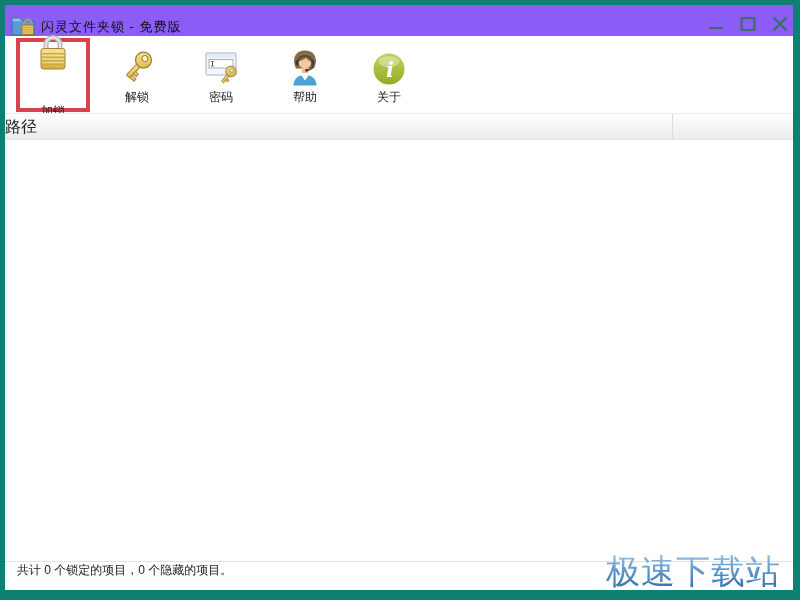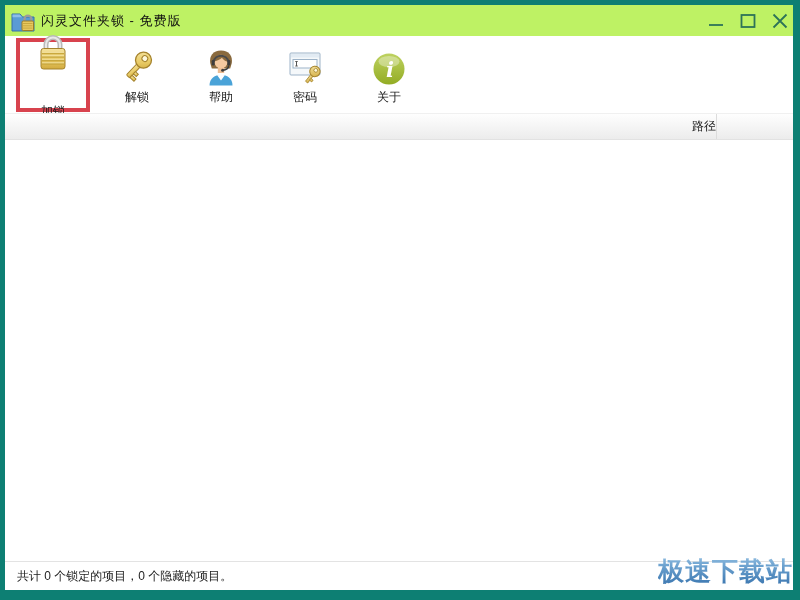--- a/index.html
+++ b/index.html
@@ -1,49 +1,49 @@
 <!DOCTYPE html>
 <html><head>
 <meta charset="utf-8">
 <style>
   html,body{margin:0;padding:0;width:800px;height:600px;overflow:hidden;
     font-family:"Liberation Sans","DejaVu Sans",sans-serif;}
   .window{position:relative;width:800px;height:600px;box-sizing:border-box;
     border:solid #0d7f73;border-width:5px 7px 10px 5px;background:#fff;
     display:flex;flex-direction:column;box-shadow:inset 0 0 0 1px #eef6f4;}
   
-  .titlebar{height:31px;flex:0 0 31px;display:flex;align-items:center;
-    padding:0 0 0 6px;background:#bef264;}
+  .titlebar{height:31px;flex:0 0 31px;display:flex;align-items:flex-end;
+    padding:0 0 0 6px;background:#8b5cf6;}
   .app-icon{width:24px;height:22px;margin-right:6px;flex:0 0 auto;}
   .title{font-size:13px;color:#111;letter-spacing:1px;}
   .controls{margin-left:auto;display:flex;align-items:center;gap:6px;}
   .ctrl{width:26px;height:24px;display:flex;align-items:center;justify-content:center;cursor:default;}
   
   .toolbar{height:77px;flex:0 0 77px;display:flex;align-items:center;
     gap:10px;padding-left:11px;background:#fff;}
   .tool-btn{box-sizing:border-box;width:74px;height:74px;border:4px solid transparent;
     display:flex;flex-direction:column;align-items:center;justify-content:center;gap:3px;}
   .tool-btn.highlighted{border-color:#d8434e;gap:32px;}
   .tool-icon{height:42px;display:flex;align-items:flex-end;justify-content:center;}
   .tool-label{font-size:12px;color:#1c1c1c;line-height:14px;}
   
   .list-header{flex:0 0 25px;height:25px;display:flex;
     background:linear-gradient(180deg,#fefefe 0%,#ececec 100%);
     border-top:1px solid #f0f0f0;border-bottom:1px solid #e2e2e2;}
-  .col{font-size:12px;color:#222;line-height:25px;text-align:right;padding-left:44px;}
+  .col{font-size:16px;color:#222;line-height:25px;text-align:left;}
   .col-path{width:667px;border-right:1px solid #dcdcdc;}
   .col-extra{flex:1;}
   
   .list-body{flex:1;background:#fff;}
   
-  .statusbar{flex:0 0 28px;height:28px;display:flex;align-items:center;
+  .statusbar{flex:0 0 28px;height:28px;display:flex;align-items:flex-start;
     border-top:1px solid #e3e3e3;background:#fff;padding-left:12px;}
   .status-text{font-size:12px;color:#222;}
   
-  .watermark{position:absolute;right:0;bottom:0;font-size:26px;font-weight:bold;
+  .watermark{position:absolute;right:12px;bottom:0;font-size:34px;font-weight:normal;
     color:#4e8ec5;line-height:38px;letter-spacing:1px;white-space:nowrap;}
   @supports (-webkit-background-clip: text) {
     .watermark{background:linear-gradient(180deg,#a2cae8 0%,#6ea3d0 35%,#2f6ca8 100%);
       -webkit-background-clip:text;background-clip:text;-webkit-text-fill-color:transparent;}
   }
 </style>
 </head>
 <body>
 
 <div class="window">
@@ -118,63 +118,63 @@
             <circle cx="18" cy="8.5" r="2.9" fill="#fdf8dd" stroke="#a5832c" stroke-width="1"></circle>
           </g>
         </svg>
       </span>
       <span class="tool-label">解锁</span>
     </div>
 
 
     <div class="tool-btn">
       <span class="tool-icon">
+        <svg width="36" height="38" viewBox="0 0 36 38">
+          <defs>
+            <linearGradient id="goldC" x1="0" y1="0" x2="1" y2="1">
+              <stop offset="0" stop-color="#f6e6a6"></stop>
+                <stop offset="1" stop-color="#d2ab3f"></stop>
+            </linearGradient>
+          </defs>
+          <rect x="3" y="4" width="30" height="22" rx="1" fill="#f5f8fa" stroke="#9db3c8"></rect>
+          <rect x="4" y="5" width="28" height="3.5" fill="#e2ebf3"></rect>
+          <rect x="6" y="10.5" width="24" height="8.5" fill="#ffffff" stroke="#9db3c8"></rect>
+          <path d="M9.5 12.5 v4.5 M8.3 12.5 h2.4 M8.3 17 h2.4" stroke="#555" stroke-width="1"></path>
+          <g transform="rotate(38 24 27)">
+            <rect x="22.9" y="25" width="2.8" height="9.5" fill="url(#goldC)" stroke="#a5832c" stroke-width="0.8"></rect>
+            <rect x="25.4" y="29" width="2.8" height="2.2" fill="url(#goldC)" stroke="#a5832c" stroke-width="0.8"></rect>
+            <circle cx="24.3" cy="21" r="5.2" fill="url(#goldC)" stroke="#a5832c" stroke-width="1"></circle>
+            <circle cx="24.3" cy="19.6" r="1.9" fill="#fdf8dd" stroke="#a5832c" stroke-width="0.8"></circle>
+          </g>
+        </svg>
+      </span>
+      <span class="tool-label">密码</span>
+    </div>
+
+    <div class="tool-btn">
+      <span class="tool-icon">
         <svg width="36" height="40" viewBox="0 0 36 40">
           <path d="M18 3.5 c-8 0 -11.8 5.5 -10.8 12.5 l1.6 5.5 h18.4 l1.6 -5.5 C29.8 9 26 3.5 18 3.5 z" fill="#8a6a3e"></path>
           <rect x="14.8" y="19" width="6.4" height="7" fill="#eebd92"></rect>
           <circle cx="18" cy="14.5" r="6.8" fill="#f4c9a0"></circle>
           <path d="M11.2 14 a6.9 6.9 0 0 1 13.6 0 l-1.2 0.4 c-3 -0.8 -4.6 -3.6 -4.6 -3.6 c-1.8 1.9 -5.2 3.2 -7 3.4 z" fill="#8a6a3e"></path>
           <path d="M10.6 14.5 a7.6 7.6 0 0 1 14.8 0" fill="none" stroke="#4a4a4a" stroke-width="2"></path>
           <rect x="8.7" y="13" width="3" height="5.4" rx="1.2" fill="#3d3d3d"></rect>
           <rect x="24.3" y="13" width="3" height="5.4" rx="1.2" fill="#3d3d3d"></rect>
           <path d="M25.6 18.4 c0.2 3 -2.6 4.6 -5.6 4.8" fill="none" stroke="#3d3d3d" stroke-width="1.5"></path>
           <circle cx="19.6" cy="23.3" r="1.5" fill="#3d3d3d"></circle>
           <path d="M6.5 38.5 c0 -7.5 5.5 -10.5 11.5 -10.5 s11.5 3 11.5 10.5 z" fill="#4aa3d8"></path>
           <path d="M14.2 28.3 l3.8 5.2 3.8 -5.2 c-1.2 -0.9 -6.4 -0.9 -7.6 0 z" fill="#ffffff"></path>
         </svg>
       </span>
       <span class="tool-label">帮助</span>
     </div>
 
     <div class="tool-btn">
       <span class="tool-icon">
-        <svg width="36" height="38" viewBox="0 0 36 38">
-          <defs>
-            <linearGradient id="goldC" x1="0" y1="0" x2="1" y2="1">
-              <stop offset="0" stop-color="#f6e6a6"></stop>
-                <stop offset="1" stop-color="#d2ab3f"></stop>
-            </linearGradient>
-          </defs>
-          <rect x="3" y="4" width="30" height="22" rx="1" fill="#f5f8fa" stroke="#9db3c8"></rect>
-          <rect x="4" y="5" width="28" height="3.5" fill="#e2ebf3"></rect>
-          <rect x="6" y="10.5" width="24" height="8.5" fill="#ffffff" stroke="#9db3c8"></rect>
-          <path d="M9.5 12.5 v4.5 M8.3 12.5 h2.4 M8.3 17 h2.4" stroke="#555" stroke-width="1"></path>
-          <g transform="rotate(38 24 27)">
-            <rect x="22.9" y="25" width="2.8" height="9.5" fill="url(#goldC)" stroke="#a5832c" stroke-width="0.8"></rect>
-            <rect x="25.4" y="29" width="2.8" height="2.2" fill="url(#goldC)" stroke="#a5832c" stroke-width="0.8"></rect>
-            <circle cx="24.3" cy="21" r="5.2" fill="url(#goldC)" stroke="#a5832c" stroke-width="1"></circle>
-            <circle cx="24.3" cy="19.6" r="1.9" fill="#fdf8dd" stroke="#a5832c" stroke-width="0.8"></circle>
-          </g>
-        </svg>
-      </span>
-      <span class="tool-label">密码</span>
-    </div>
-
-    <div class="tool-btn">
-      <span class="tool-icon">
         <svg width="34" height="36" viewBox="0 0 34 36">
           <defs>
             <linearGradient id="grnG" x1="0" y1="0" x2="0" y2="1">
               <stop offset="0" stop-color="#bed260"></stop>
                 <stop offset="1" stop-color="#93ac24"></stop>
             </linearGradient>
           </defs>
           <circle cx="17" cy="18" r="15.5" fill="url(#grnG)"></circle>
           <ellipse cx="17" cy="10.5" rx="10.5" ry="5.5" fill="#ffffff" opacity="0.35"></ellipse>
           <text x="18" y="26" text-anchor="middle" font-size="21" font-style="italic" font-weight="bold" font-family="'DejaVu Serif',serif" fill="#ffffff">i</text>

